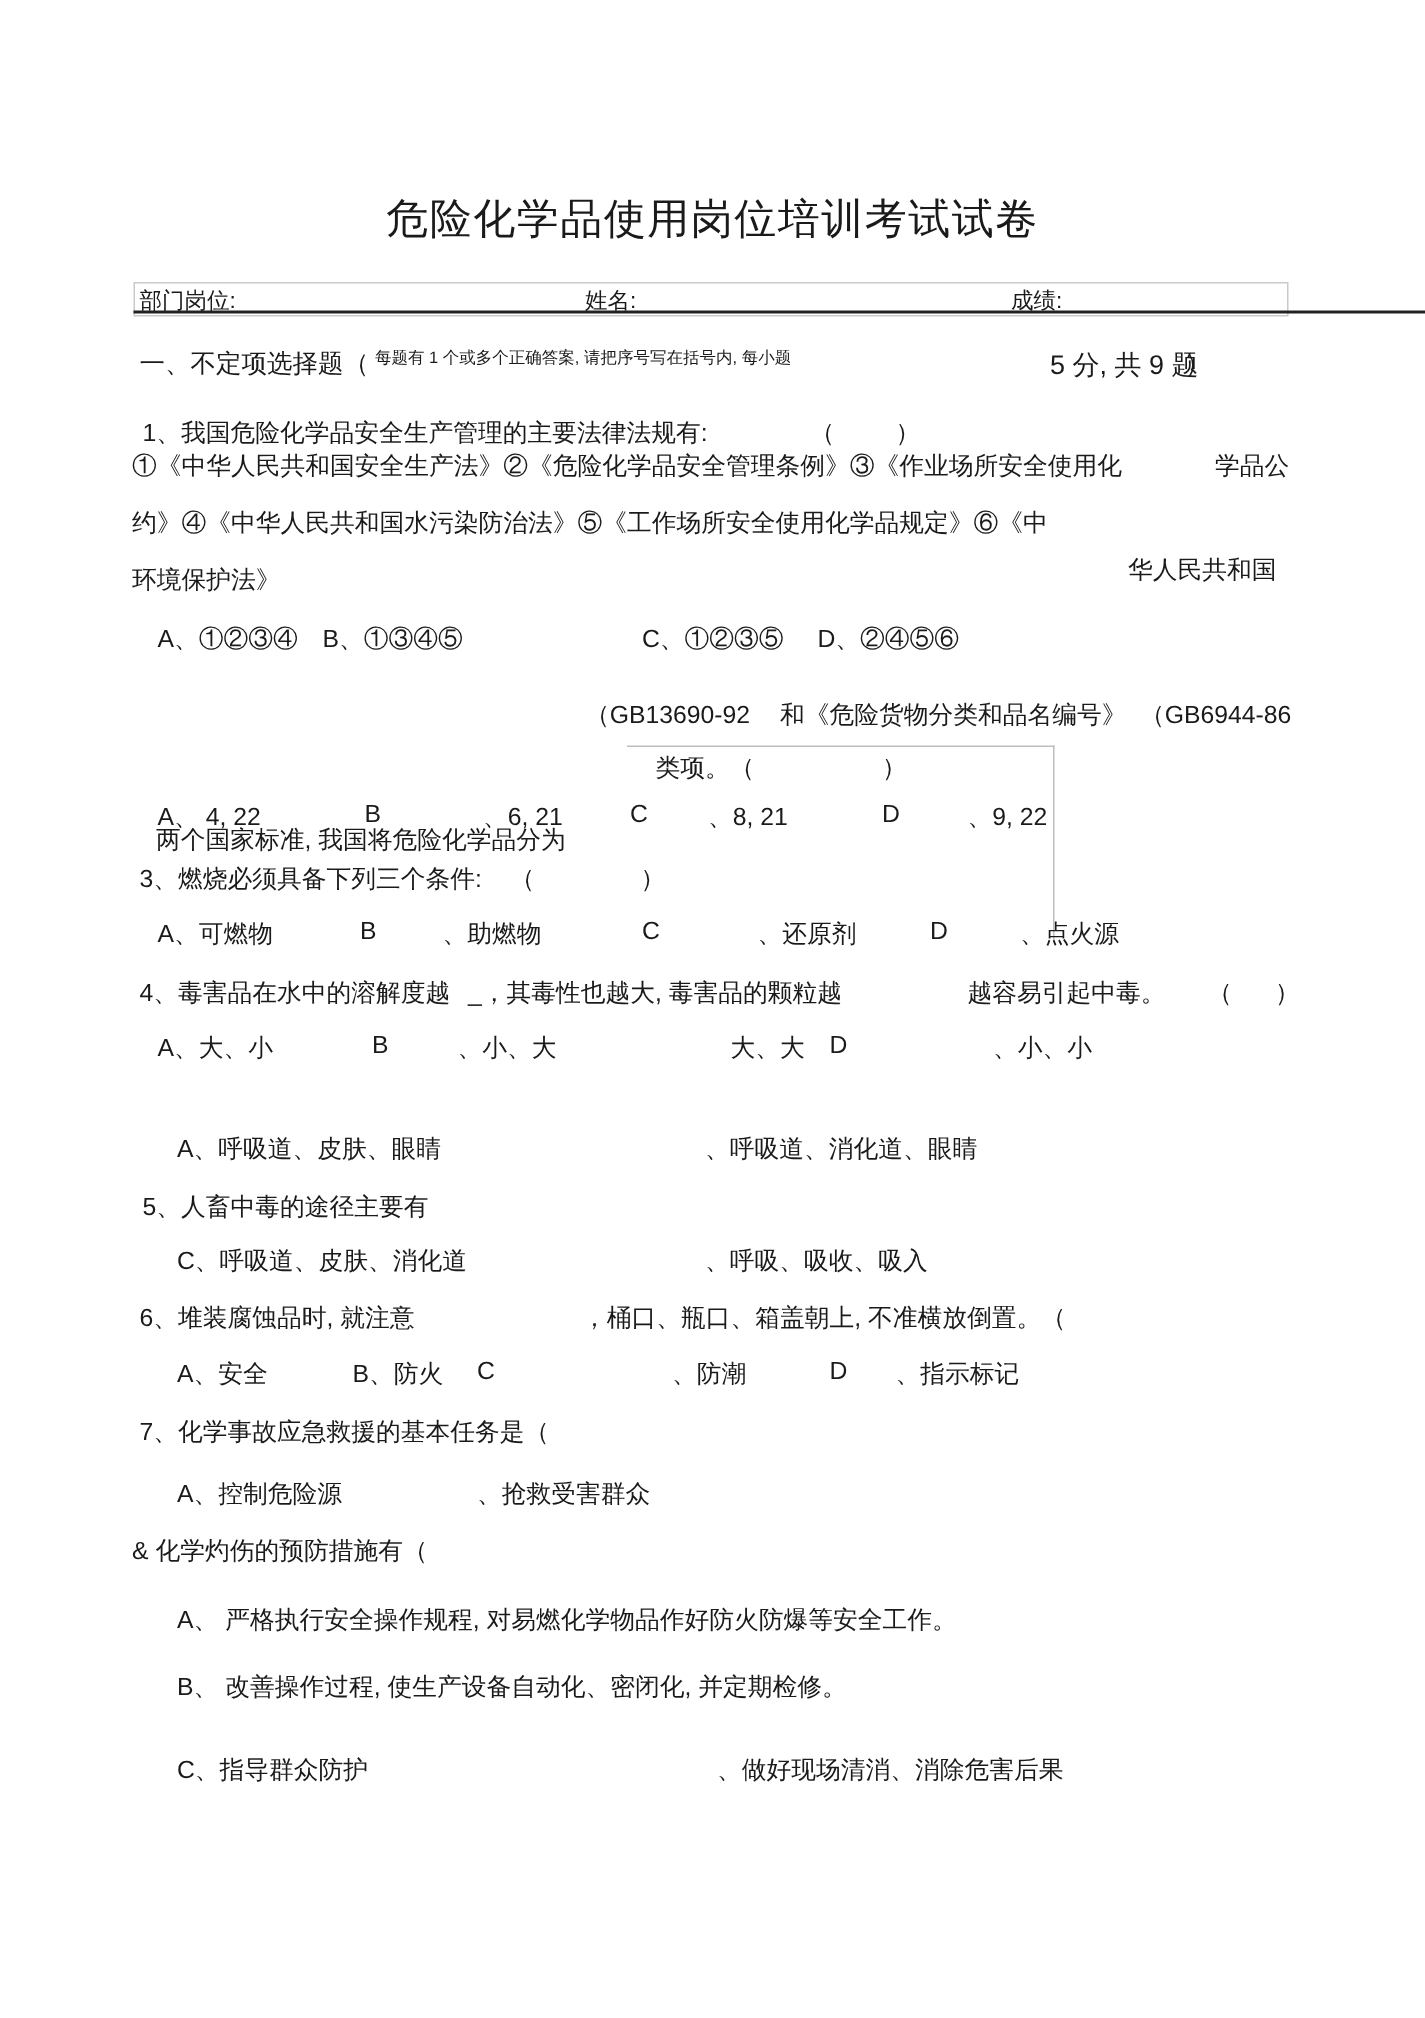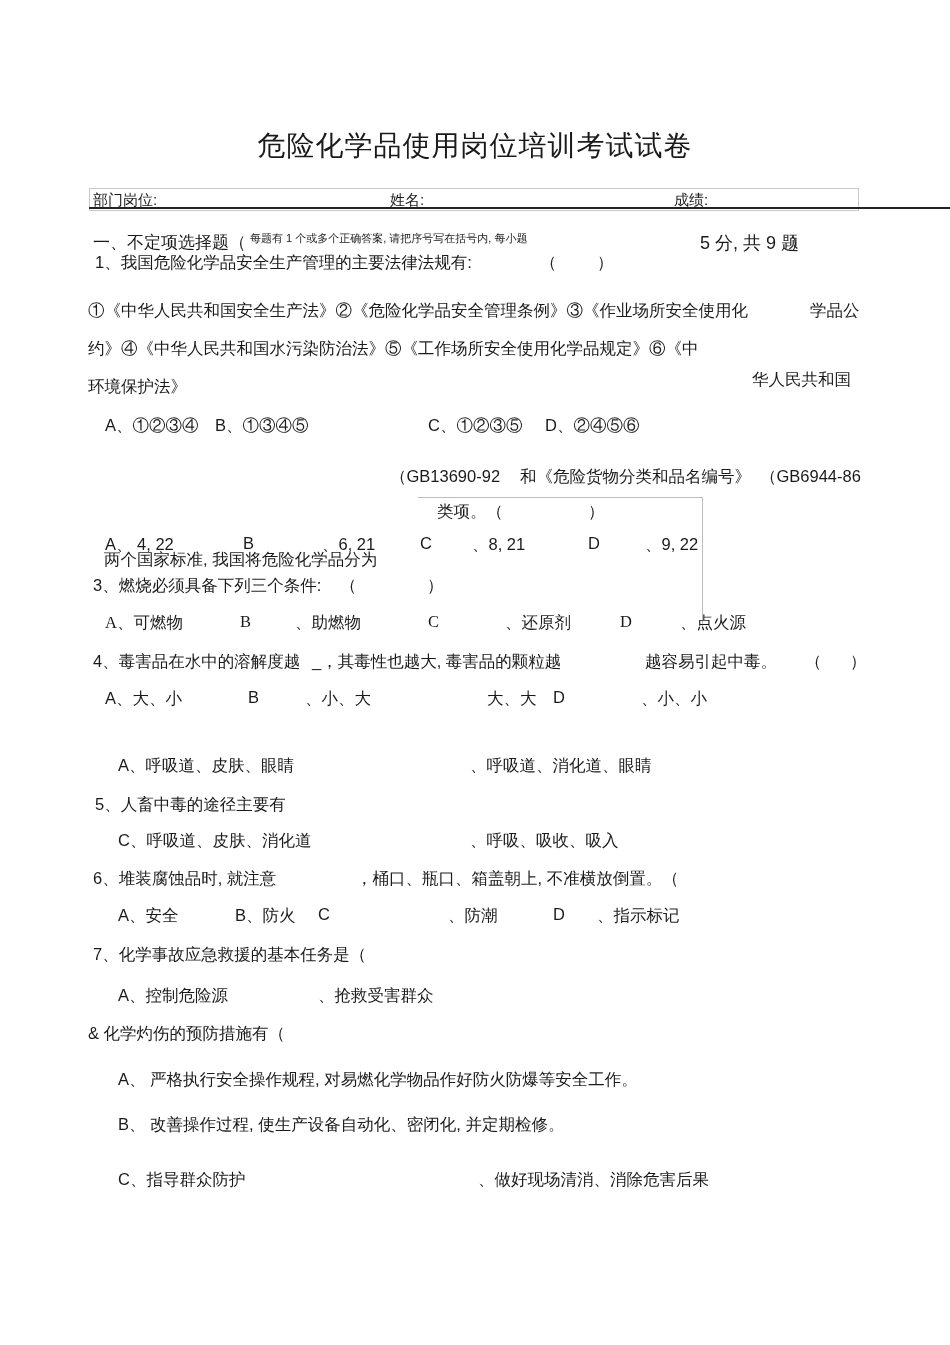--- a/index.html
+++ b/index.html
@@ -67,21 +67,21 @@
 
   <div class="frag-box"></div>
 
   <div id="doc-body">
       <div class="line" style="top: 231px;">
         <span class="seg" style="left: 93px; font-size: 17px;">一、不定项选择题（</span>
         <span class="seg" style="left: 250px; font-size: 11px;">每题有 1 个或多个正确答案, 请把序号写在括号内, 每小题</span>
         <span class="seg" style="left: 700px; font-size: 18px;">5 分, 共 9 题</span>
         <span class="seg" style="left: 790px; font-size: 17px;">）</span>
       </div>
-      <div class="line" style="top: 252px;">
+      <div class="line" style="top: 278px;">
         <span class="seg" style="left: 95px;">1、我国危险化学品安全生产管理的主要法律法规有:</span>
         <span class="seg" style="left: 540px;">（</span>
         <span class="seg" style="left: 597px;">）</span>
       </div>
       <div class="line" style="top: 300px;">
         <span class="seg" style="left: 88px;">①《中华人民共和国安全生产法》②《危险化学品安全管理条例》③《作业场所安全使用化</span>
         <span class="seg" style="left: 810px;">学品公</span>
       </div>
       <div class="line" style="top: 338px;">
         <span class="seg" style="left: 88px;">约》④《中华人民共和国水污染防治法》⑤《工作场所安全使用化学品规定》⑥《中</span>
@@ -113,21 +113,21 @@
         <span class="seg" style="left: 420px;">C</span>
         <span class="seg" style="left: 472px;">、8, 21</span>
         <span class="seg" style="left: 588px;">D</span>
         <span class="seg" style="left: 645px;">、9, 22</span>
       </div>
       <div class="line" style="top: 575px;">
         <span class="seg" style="left: 93px;">3、燃烧必须具备下列三个条件:</span>
         <span class="seg" style="left: 340px;">（</span>
         <span class="seg" style="left: 427px;">）</span>
       </div>
-      <div class="line" style="top: 612px; font-family: Liberation Serif, serif;">
+      <div class="line" style="top: 612px;">
         <span class="seg" style="left: 105px;">A、可燃物</span>
         <span class="seg" style="left: 240px;">B</span>
         <span class="seg" style="left: 295px;">、助燃物</span>
         <span class="seg" style="left: 428px;">C</span>
         <span class="seg" style="left: 505px;">、还原剂</span>
         <span class="seg" style="left: 620px;">D</span>
         <span class="seg" style="left: 680px;">、点火源</span>
       </div>
       <div class="line" style="top: 651px;">
         <span class="seg" style="left: 93px;">4、毒害品在水中的溶解度越</span>
@@ -135,36 +135,36 @@
         <span class="seg" style="left: 645px;">越容易引起中毒。</span>
         <span class="seg" style="left: 805px;">（</span>
         <span class="seg" style="left: 850px;">）</span>
       </div>
       <div class="line" style="top: 688px;">
         <span class="seg" style="left: 105px;">A、大、小</span>
         <span class="seg" style="left: 248px;">B</span>
         <span class="seg" style="left: 305px;">、小、大</span>
         <span class="seg" style="left: 487px;">大、大</span>
         <span class="seg" style="left: 553px;">D</span>
-        <span class="seg" style="left: 641px; text-align: center;">、小、小</span>
+        <span class="seg" style="left: 662px; text-align: center;">、小、小</span>
       </div>
       <div class="line" style="top: 755px;">
         <span class="seg" style="left: 118px;">A、呼吸道、皮肤、眼睛</span>
         <span class="seg" style="left: 470px;">、呼吸道、消化道、眼睛</span>
       </div>
       <div class="line" style="top: 794px;">
         <span class="seg" style="left: 95px;">5、人畜中毒的途径主要有</span>
       </div>
       <div class="line" style="top: 830px;">
         <span class="seg" style="left: 118px;">C、呼吸道、皮肤、消化道</span>
         <span class="seg" style="left: 470px;">、呼吸、吸收、吸入</span>
       </div>
       <div class="line" style="top: 868px;">
         <span class="seg" style="left: 93px;">6、堆装腐蚀品时, 就注意</span>
-        <span class="seg" style="left: 356px; text-align: center;">，桶口、瓶口、箱盖朝上, 不准横放倒置。（</span>
+        <span class="seg" style="left: 388px; text-align: center;">，桶口、瓶口、箱盖朝上, 不准横放倒置。（</span>
       </div>
       <div class="line" style="top: 905px;">
         <span class="seg" style="left: 118px;">A、安全</span>
         <span class="seg" style="left: 235px;">B、防火</span>
         <span class="seg" style="left: 318px;">C</span>
         <span class="seg" style="left: 448px;">、防潮</span>
         <span class="seg" style="left: 553px;">D</span>
         <span class="seg" style="left: 597px;">、指示标记</span>
       </div>
       <div class="line" style="top: 944px;">

